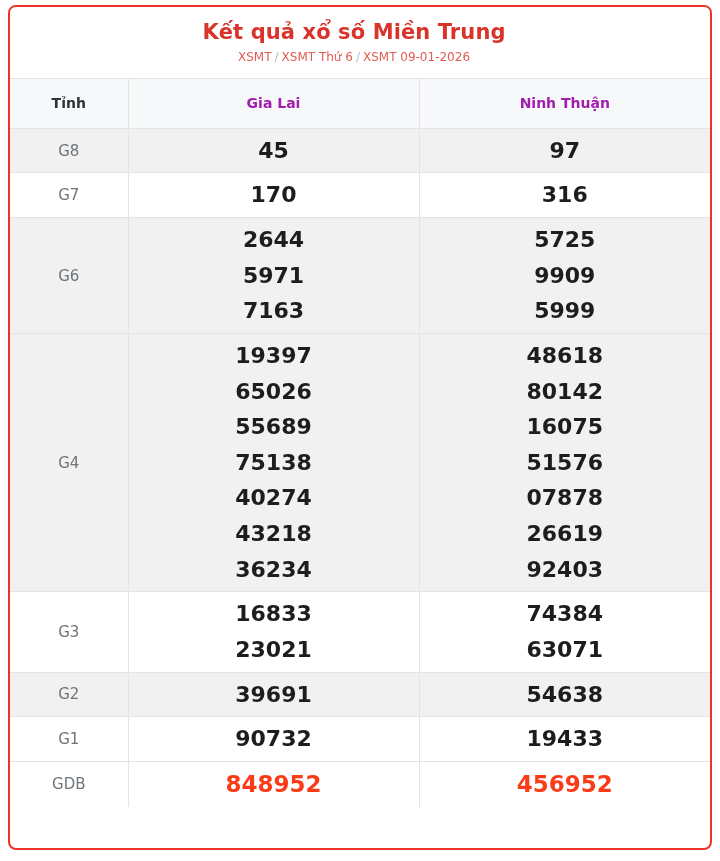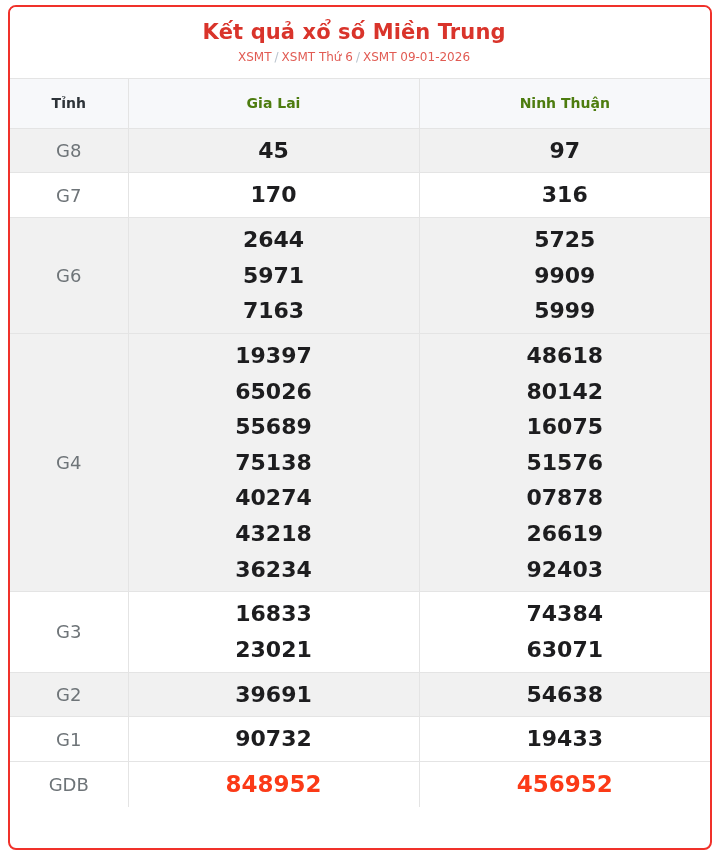--- a/index.html
+++ b/index.html
@@ -76,24 +76,24 @@
     border-right: none;
   }
 
   thead th {
     background: #f7f8fa;
     height: 41px;
     font-size: 14px;
     font-weight: bold;
   }
   th.th-tinh { color: #2d3338; }
-  th.th-prov { color: #4d7c0f; margin-top: 42px; }
+  th.th-prov { color: #a21caf; margin-top: 42px; }
 
   td.g-label {
-    font-size: 18px;
+    font-size: 15px;
     color: #6e7478;
     font-weight: normal;
   }
 
   td.nums {
     font-size: 22px;
     font-weight: bold;
     color: #1d1d1f;
     line-height: 1.62;
     padding: 5px 0;

